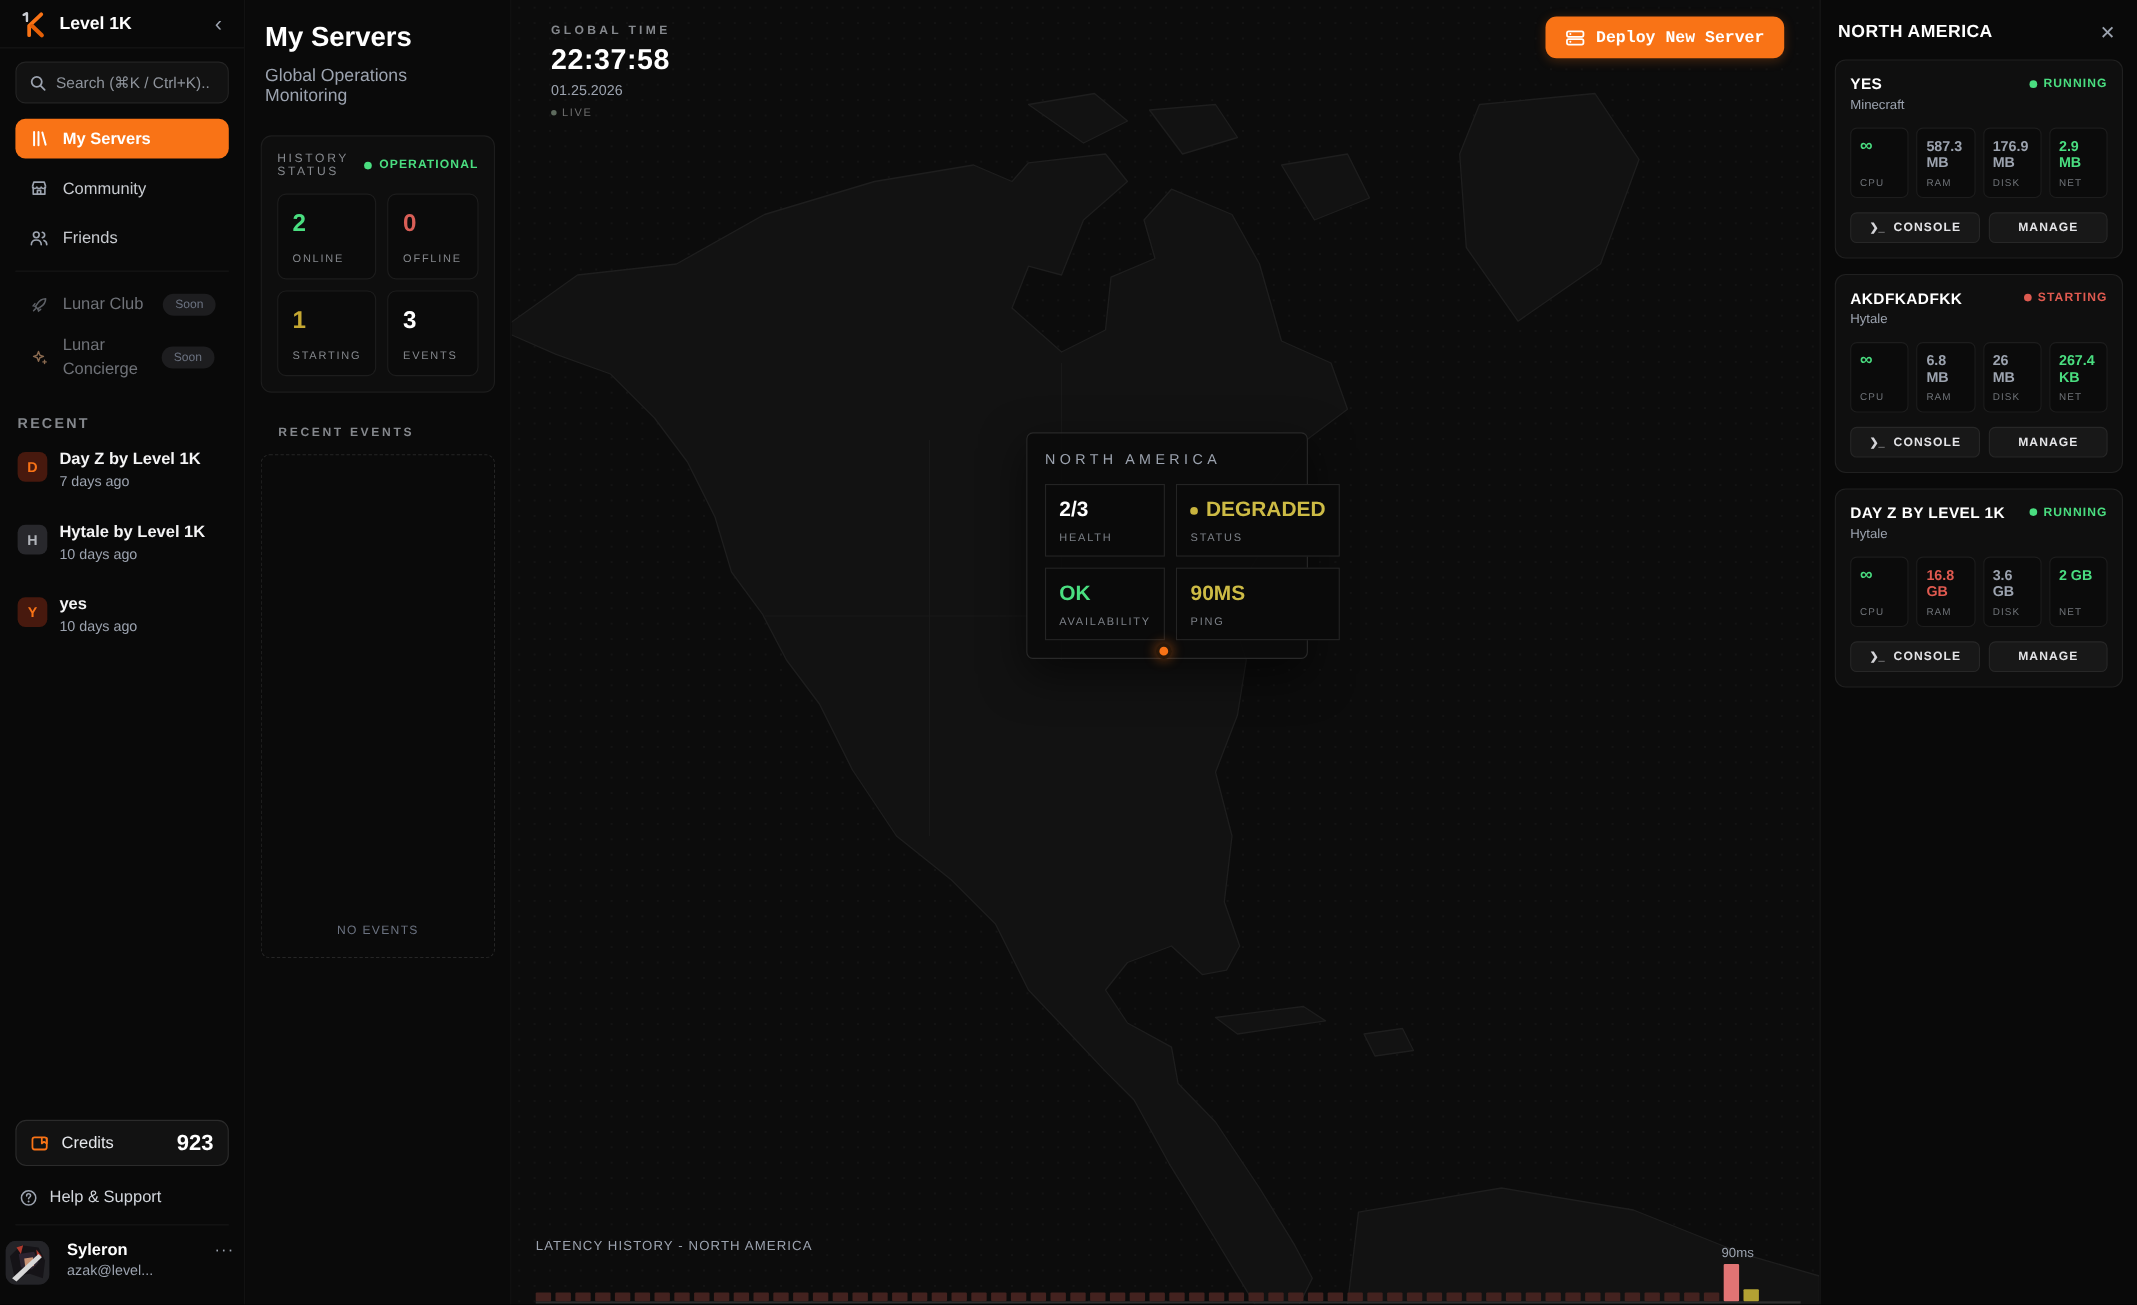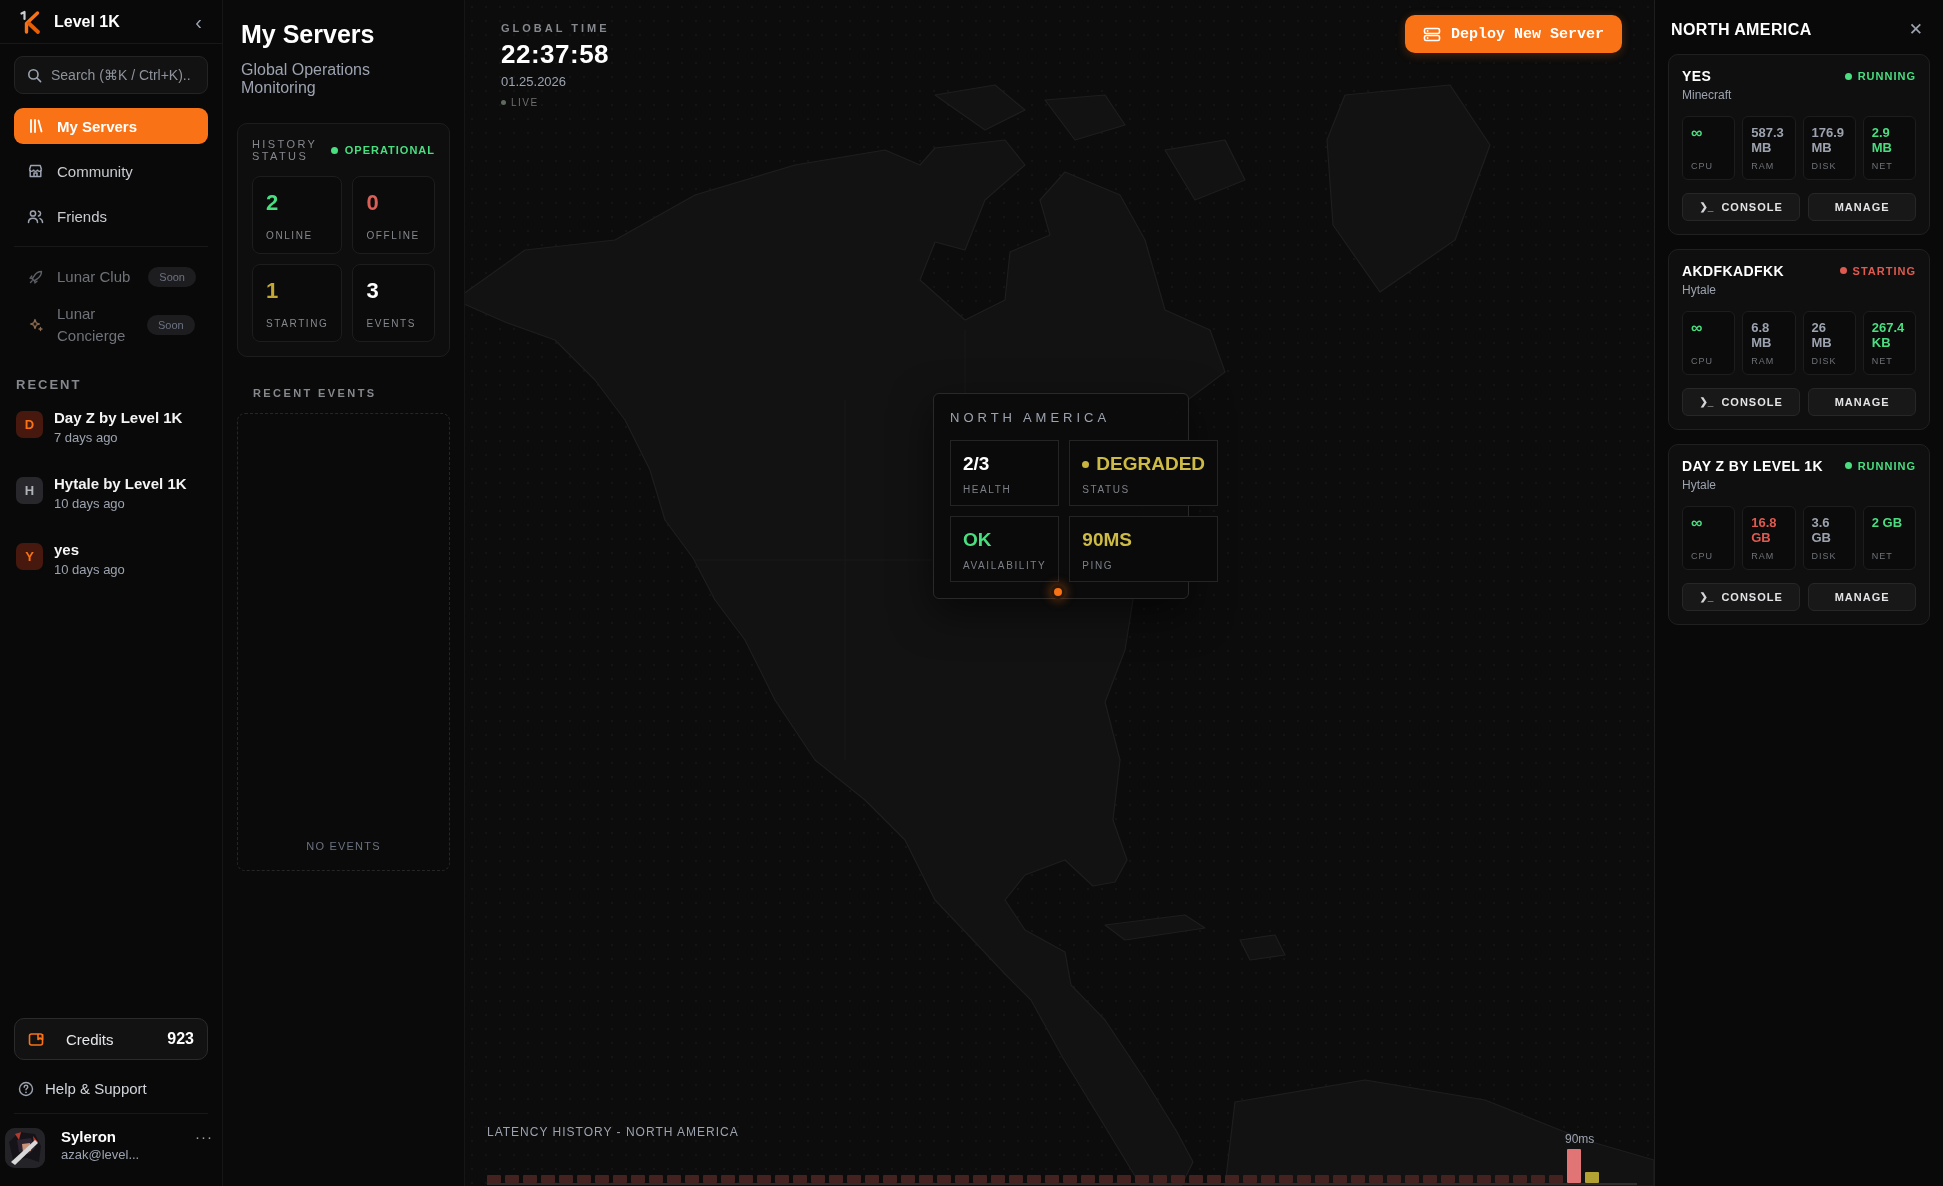--- a/index.html
+++ b/index.html
@@ -26,23 +26,23 @@
   .soon-item .lbl { flex:1; line-height:1.45; }
   .soon-badge { background:#1d1d1f; color:#6b7280; font-size:11px; padding:4px 11px; border-radius:999px; }
   .section-label { margin:26px 16px 8px; font-size:13px; letter-spacing:2px; color:#808archive archive08; color:#85888d; font-weight:bold; }
   .recent-item { display:flex; gap:11px; padding:9px 16px; cursor:pointer; align-items:flex-start; }
   .r-badge { width:27px; height:27px; border-radius:7px; display:flex; align-items:center; justify-content:center; font-size:13px; font-weight:bold; margin-top:2px; }
   .r-badge.orange { background:#47190e; color:#f97316; }
   .r-badge.gray { background:#28282c; color:#b0b3b9; }
   .r-title { font-size:15px; font-weight:bold; color:#f4f4f5; line-height:1.2; }
   .r-time { font-size:13px; color:#9ca3af; margin-top:3px; }
   .sidebar-spacer { flex:1; }
-  .credits-box { margin:0 14px 12px; height:42px; border:1px solid #2b2b2b; background:#121212; border-radius:10px; display:flex; align-items:center; gap:21px; padding:0 13px; cursor:pointer; }
+  .credits-box { margin:0 14px 12px; height:42px; border:1px solid #2b2b2b; background:#121212; border-radius:10px; display:flex; align-items:center; gap:11px; padding:0 13px; cursor:pointer; }
   .credits-box .lbl { flex:1; font-size:15px; color:#e5e7eb; }
-  .credits-box .val { font-size:16px; font-weight:bold; color:#fff; }
+  .credits-box .val { font-size:20px; font-weight:bold; color:#fff; }
   .help-row { display:flex; align-items:center; gap:11px; padding:8px 18px 10px; font-size:15px; color:#d1d5db; cursor:pointer; }
   .help-row .ico { color:#9ca3af; display:flex; }
   .user-row { display:flex; align-items:flex-start; gap:16px; padding:12px 5px 18px; cursor:pointer; }
   .avatar { width:40px; height:40px; border-radius:10px; overflow:hidden; background:#1a1a1e; flex:none; }
   .u-name { font-size:15px; font-weight:bold; color:#fff; }
   .u-mail { font-size:13px; color:#9ca3af; margin-top:2px; }
   .u-meta { flex:1; min-width:0; }
   .u-more { color:#9ca3af; font-size:15px; letter-spacing:1px; padding:0 4px; }
 
   

